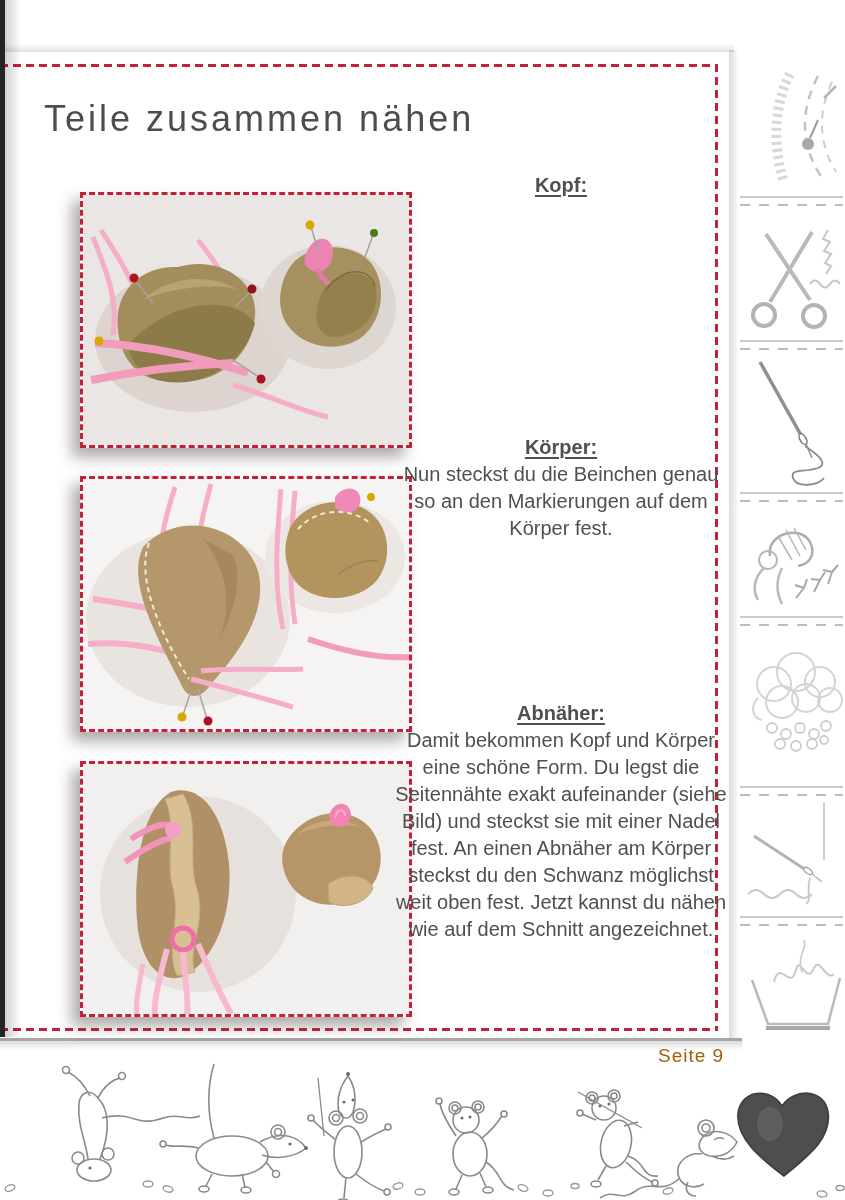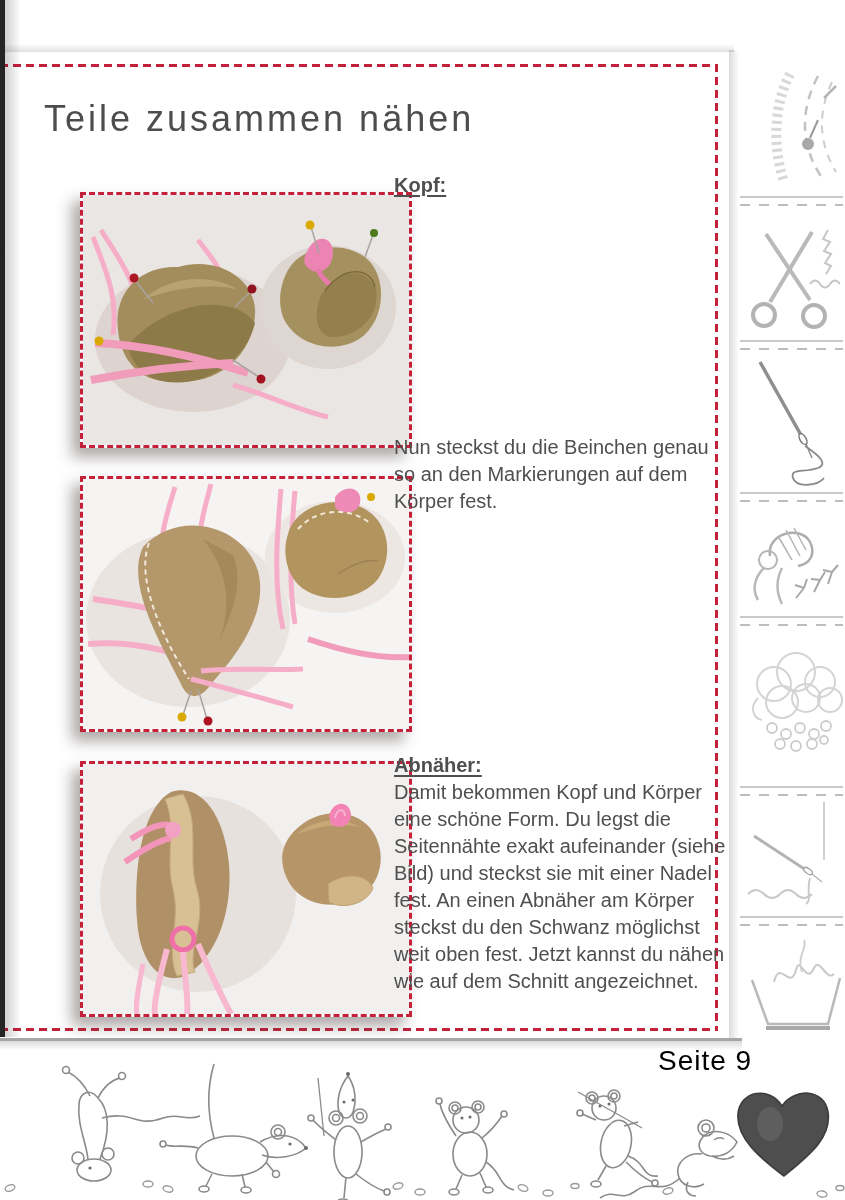--- a/index.html
+++ b/index.html
@@ -1,17 +1,17 @@
 <!DOCTYPE html>
 <html><head>
 <meta charset="utf-8">
 <style>
   html,body{margin:0;padding:0;background:#fff;}
   .canvas{position:relative;width:845px;height:1200px;background:#fff;overflow:hidden;
-          font-family:"Liberation Sans",sans-serif;color:#4f4f4f;}
+          font-family:"Liberation Sans",sans-serif;color:#4f4f4f;text-align:center;}
   
   .spine{position:absolute;left:0;top:0;width:5px;height:1037px;background:#242424;}
   .spine-shadow{position:absolute;left:5px;top:0;width:16px;height:1037px;
                 background:linear-gradient(to right,rgba(0,0,0,.18),rgba(0,0,0,0));}
   .edge-top{position:absolute;left:0;top:44px;width:734px;height:8px;
             background:linear-gradient(to bottom,rgba(0,0,0,0),rgba(0,0,0,.12));}
   .edge-right{position:absolute;left:729px;top:50px;width:10px;height:990px;
               background:linear-gradient(to right,rgba(0,0,0,.14),rgba(0,0,0,0));}
   .edge-bottom{position:absolute;left:0;top:1038px;width:742px;height:9px;
                border-top:3px solid #a6a6a6;
@@ -34,30 +34,30 @@
   .photo1{top:176px;}
   .photo2{top:460px;}
   .photo3{top:745px;}
   
   .section{position:absolute;left:394px;width:334px;font-size:20px;line-height:27px;}
   .section h2{font-size:20px;font-weight:bold;margin:0 0 0 0;
               text-decoration:underline;text-underline-offset:3px;}
   .section p{margin:0 0 27px 0;}
   .sec-kopf{top:172px;}
   .sec-koerper{top:434px;}
-  .sec-abnaeher{top:752px;}
+  .sec-abnaeher{top:700px;}
   
   .sidebar{position:absolute;left:740px;top:0;width:105px;height:1060px;}
   .sk{position:absolute;}
   .divider{position:absolute;left:0;width:103px;height:12px;}
   .divider::before{content:"";position:absolute;left:0;top:0;width:100%;height:2px;background:#c9c9c9;}
   .divider::after{content:"";position:absolute;left:0;top:8px;width:100%;height:2px;
      background:repeating-linear-gradient(90deg,#bdbdbd 0 10px,transparent 10px 19px);}
   
-  .page-label{position:absolute;left:658px;top:1045px;font-size:28px;letter-spacing:1px;color:#000000;}
+  .page-label{position:absolute;left:658px;top:1045px;font-size:19px;letter-spacing:1px;color:#a16207;}
   .mice{position:absolute;left:0;top:1058px;}
 </style>
 </head>
 <body>
 
 <div class="canvas">
 
   <div class="edge-top"></div>
   <div class="edge-right"></div>
   <div class="edge-bottom"></div>
@@ -150,20 +150,21 @@
       <path d="M245,120 C262,108 284,110 290,124 C284,140 260,146 246,138 Z" fill="#d2b586" stroke="#bfa272" stroke-width="1"></path>
       <path d="M246,52 C250,36 266,36 268,50 C268,62 256,66 248,60 Z" fill="#f383b4"></path>
       <path d="M252,54 C254,44 262,44 262,52" stroke="#f9b3d2" stroke-width="2" fill="none"></path>
     </svg>
   </figure>
 
   <div class="section sec-kopf">
     <h2>Kopf:</h2>
   </div>
   <div class="section sec-koerper">
+    <h2>Körper:</h2>
     <p>Nun steckst du die Beinchen genau so an den Markierungen auf dem Körper fest.</p>
   </div>
   <div class="section sec-abnaeher">
     <h2>Abnäher:</h2>
     <p>Damit bekommen Kopf und Körper eine schöne Form. Du legst die Seitennähte exakt aufeinander (siehe Bild) und steckst sie mit einer Nadel fest. An einen Abnäher am Körper steckst du den Schwanz möglichst weit oben fest. Jetzt kannst du nähen wie auf dem Schnitt angezeichnet.</p>
   </div>
 
   <aside class="sidebar">
 
     <svg class="sk" style="left:20px;top:70px" width="82" height="120" viewBox="0 0 82 120">

